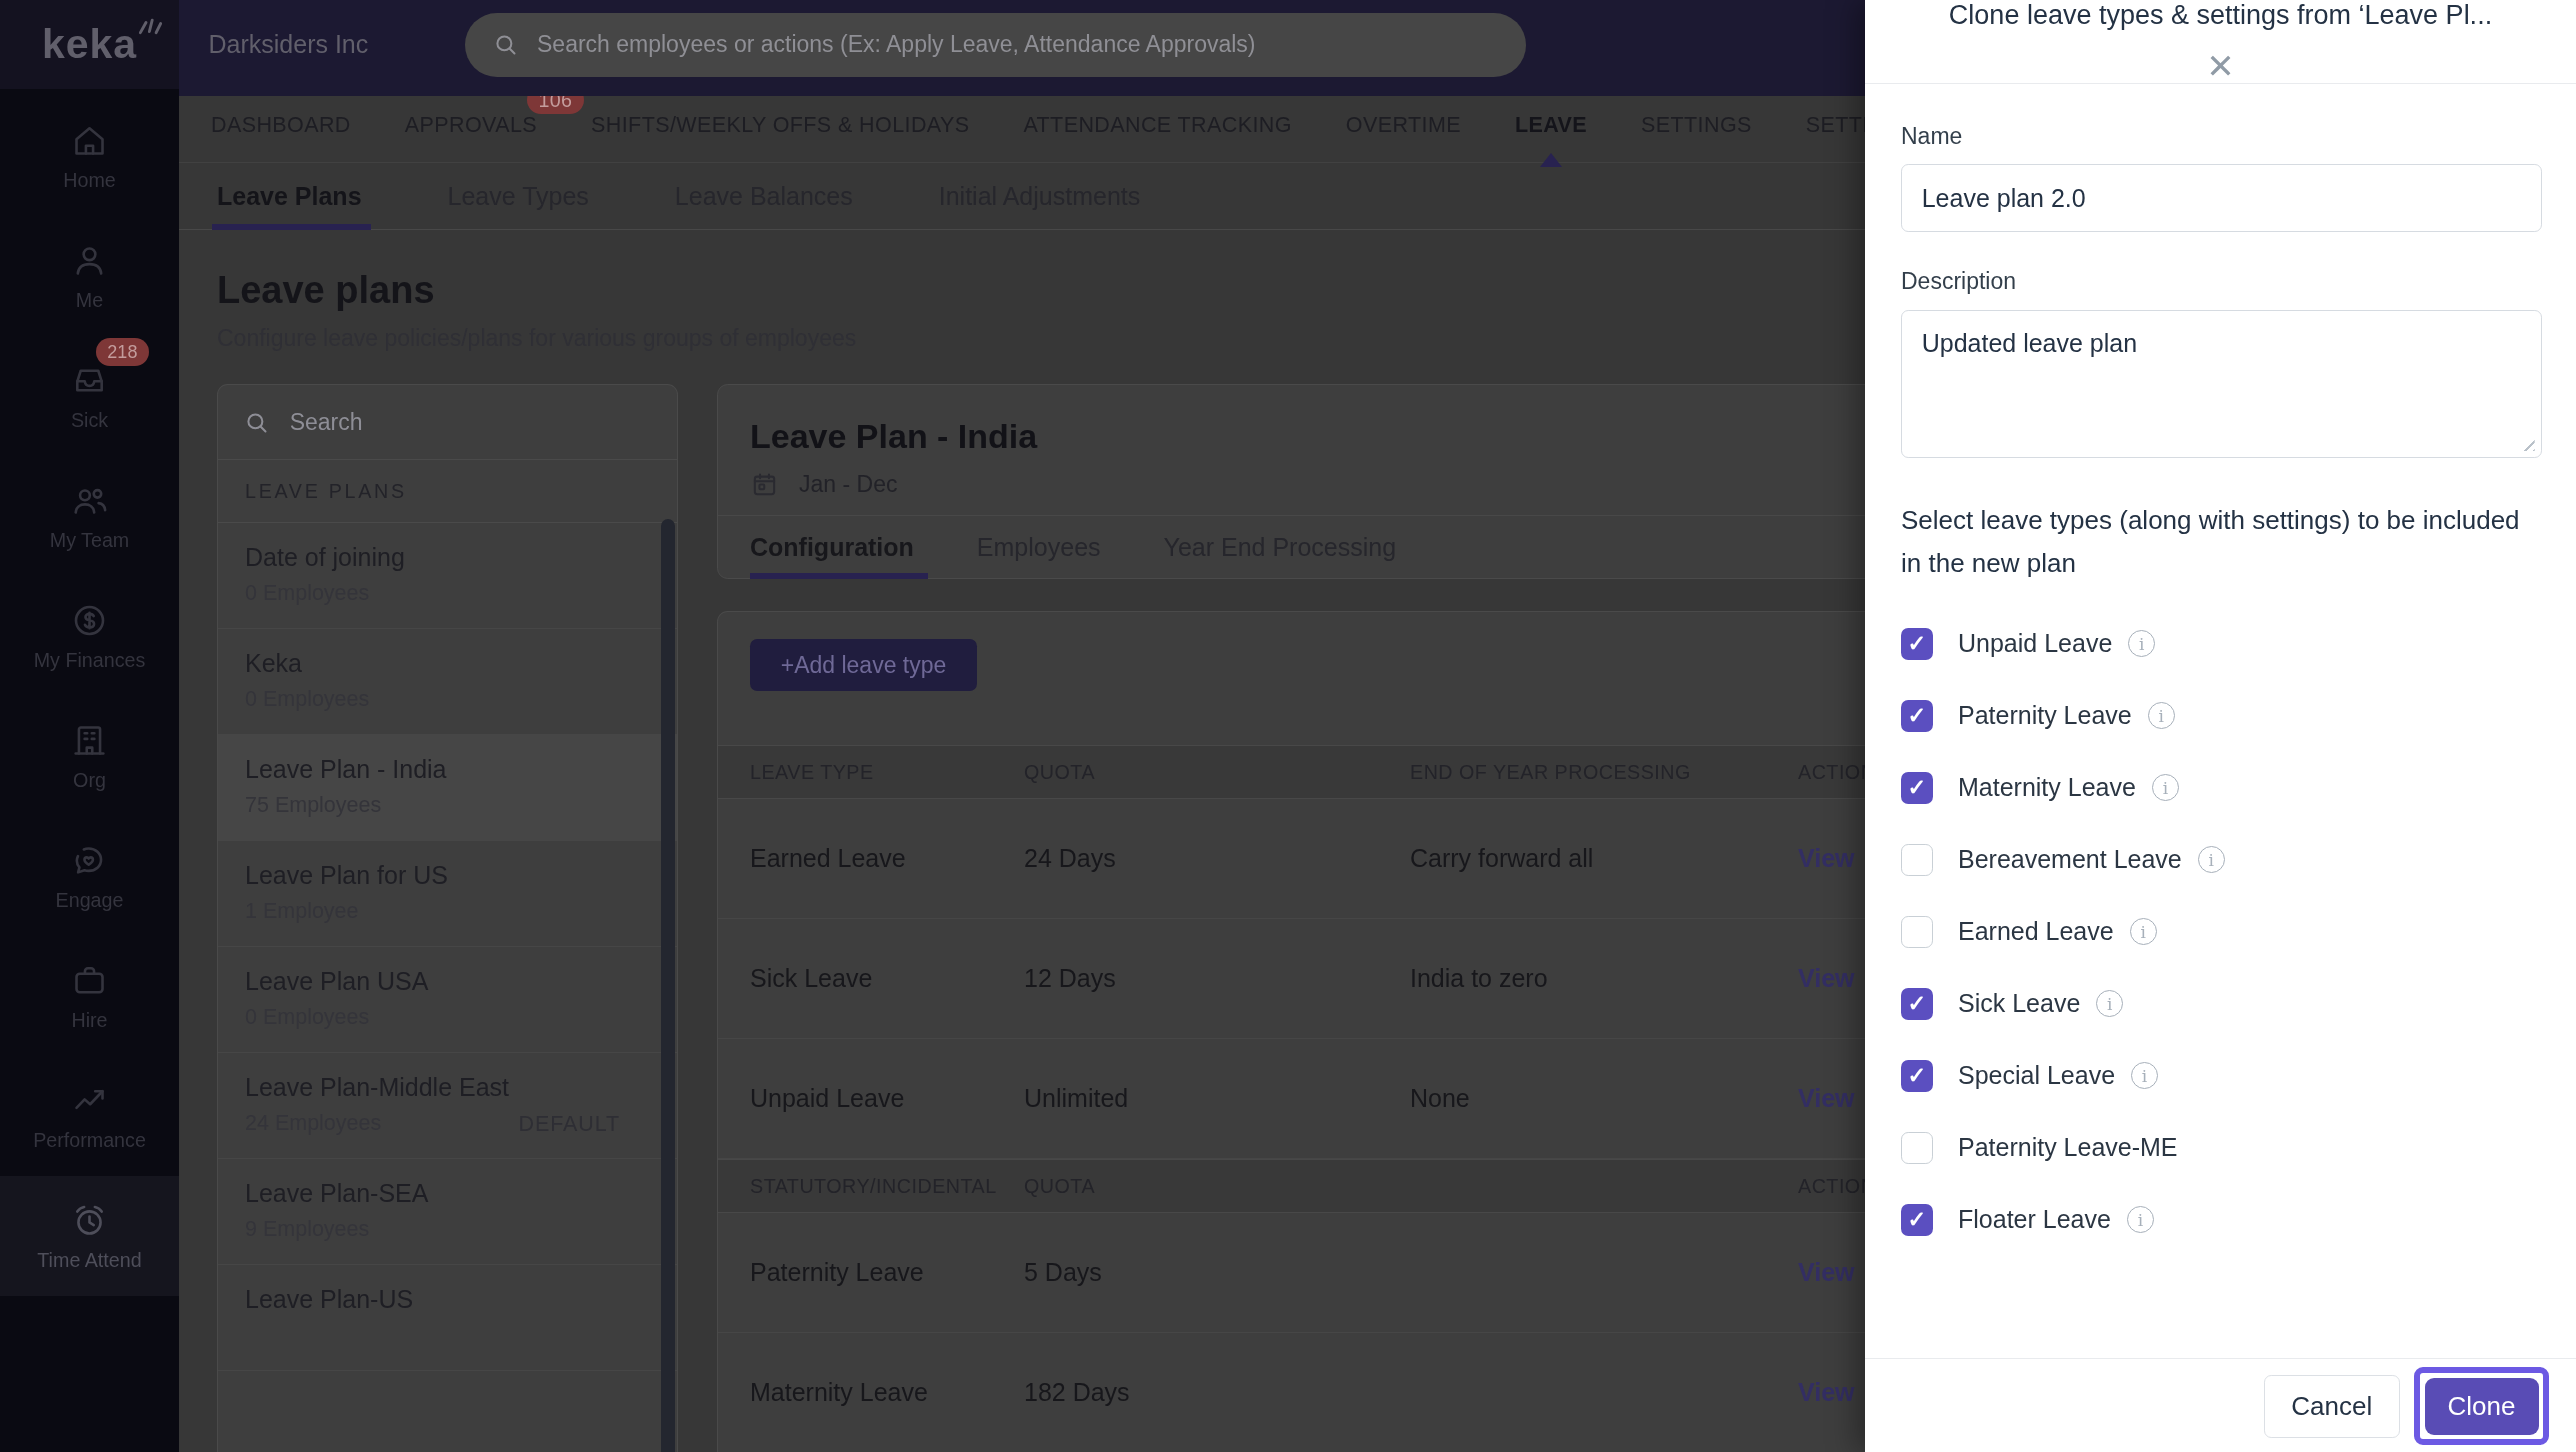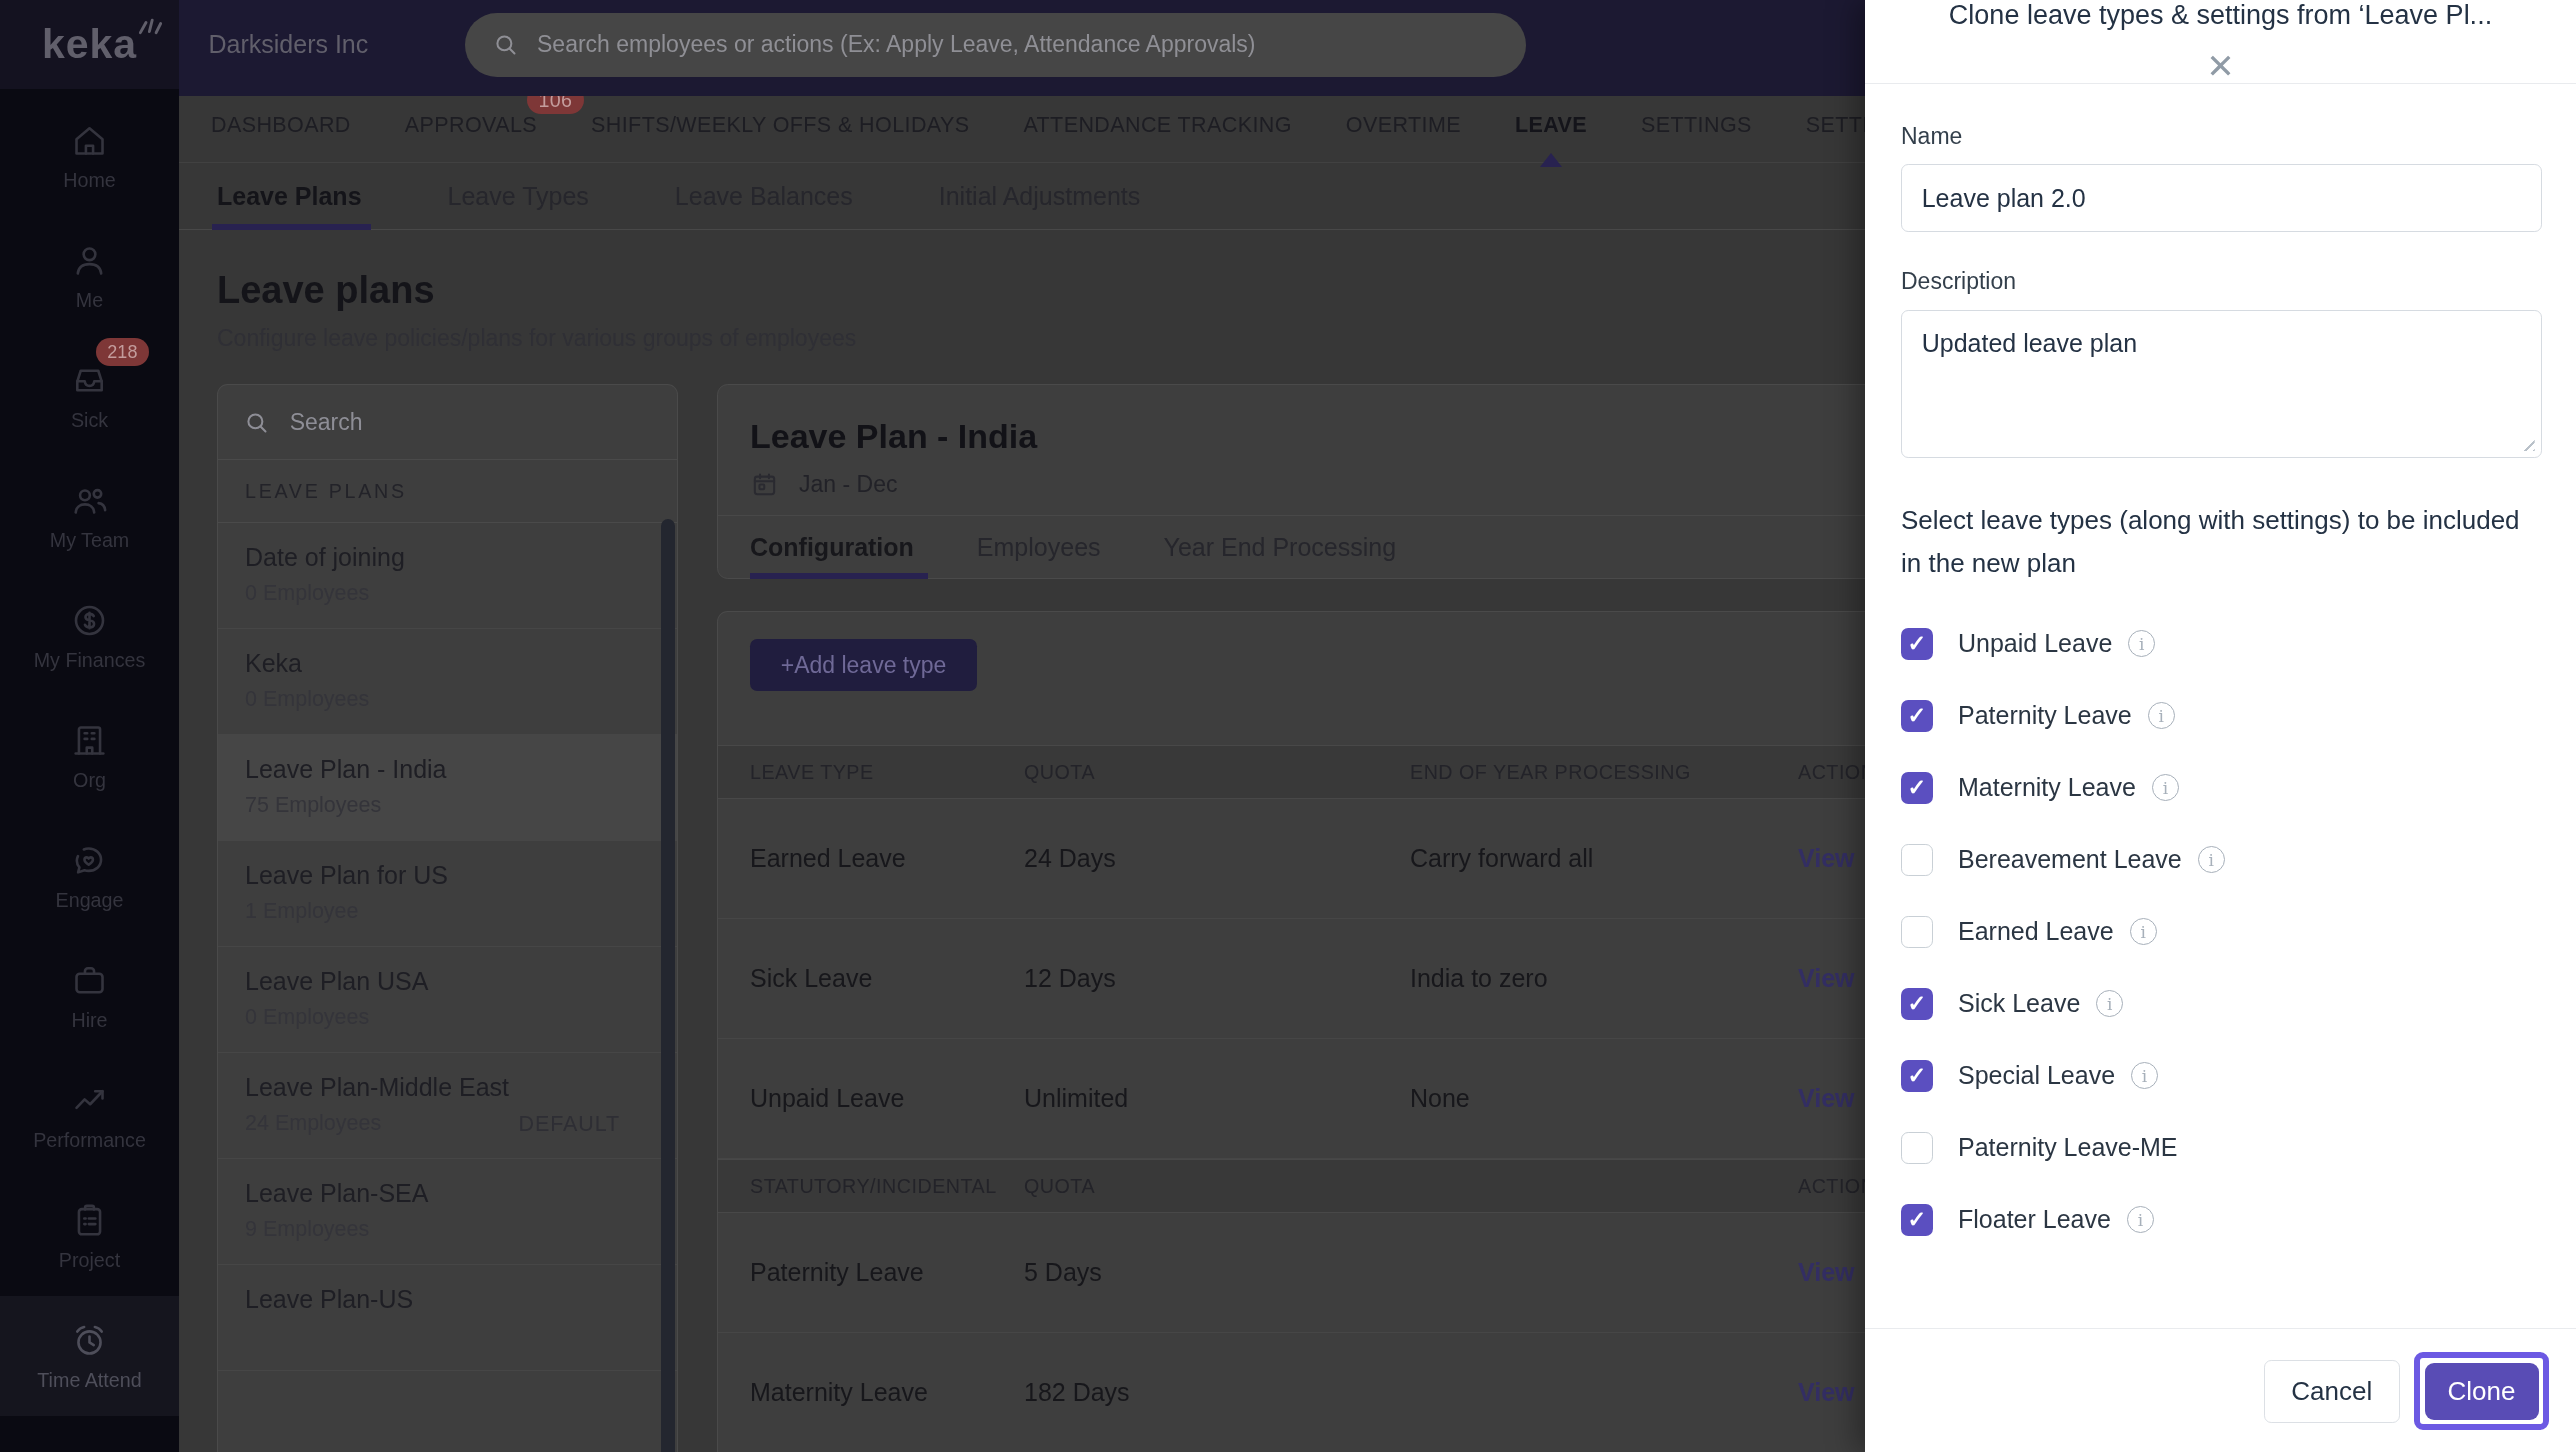--- a/index.html
+++ b/index.html
@@ -109,21 +109,21 @@
   .lt-list { margin-top:23px; }
   .lt-row { height:72px; display:flex; align-items:center; }
   .cb { width:32px; height:32px; border-radius:7.2px; display:flex; align-items:center; justify-content:center;
         cursor:pointer; flex:none; }
   .cb.checked { background:#5B4FC0; color:#FFFFFF; font-size:22.4px; font-weight:700; }
   .cb.un { background:#FFFFFF; border:1.8px solid #C9D0D6; }
   .lt-label { margin-left:25px; font-size:25px; color:#2B3643; }
   .info { margin-left:16px; width:27px; height:27px; border:1.8px solid #A7B0BA; border-radius:50%;
           color:#A7B0BA; font-size:17px; display:flex; align-items:center; justify-content:center;
           font-family:"DejaVu Serif",serif; cursor:pointer; }
-  .m-foot { position:absolute; bottom:0; left:0; right:0; height:125px; border-top:0.9px solid #E9EBEE;
+  .m-foot { position:absolute; bottom:0; left:0; right:0; height:95px; border-top:0.9px solid #E9EBEE;
             display:flex; align-items:center; justify-content:flex-end; padding-right:18px; background:#fff; }
   .btn-cancel { width:136px; height:63px; background:#FFFFFF; border:0.9px solid #DCE0E5; border-radius:7.2px;
                 font-size:26px; color:#243244; cursor:pointer; font-family:"Liberation Sans",sans-serif; }
   .clone-ring { margin-left:14.3px; margin-right:9px; border:6.3px solid #6C59E3; border-radius:9px;
                 padding:4.5px; background:#FFFFFF; }
   .btn-clone { width:114px; height:57px; background:#594CB5; color:#FFFFFF; border:none; border-radius:9px;
                font-size:26px; cursor:pointer; font-family:"Liberation Sans",sans-serif; }
 </style>
 </head>
 <body>
@@ -215,30 +215,20 @@
       </div>
       <div class="sb-item">
         <span class="sb-ic">
           <svg viewBox="0 0 24 24" fill="none" stroke="currentColor" stroke-width="1.6" stroke-linecap="round" stroke-linejoin="round">
             <path d="M4 16.5l5-5.2 3.4 3 7.6-8"></path>
             <path d="M15.5 6.3H20v4.5"></path>
           </svg>
         </span>
         <span class="sb-lbl">Performance</span>
       </div>
-      <div class="sb-item">
-        <span class="sb-ic">
-          <svg viewBox="0 0 24 24" fill="none" stroke="currentColor" stroke-width="1.6" stroke-linecap="round" stroke-linejoin="round">
-            <rect x="5.5" y="5" width="13" height="15.5" rx="1.8"></rect>
-            <path d="M9.3 5.2V4c0-.6.5-1 1-1h3.4c.6 0 1 .4 1 1v1.2"></path>
-            <path d="M8.8 10.8h.8M11.6 10.8h4M8.8 14.2h.8M11.6 14.2h4"></path>
-          </svg>
-        </span>
-        <span class="sb-lbl">Project</span>
-      </div>
       <div class="sb-item active">
         <span class="sb-ic">
           <svg viewBox="0 0 24 24" fill="none" stroke="currentColor" stroke-width="1.6" stroke-linecap="round" stroke-linejoin="round">
             <circle cx="12" cy="13.2" r="6.8"></circle>
             <path d="M12 9.5v3.7l2.6 1.6"></path>
             <path d="M4.5 6.5C5.5 5 7 4 8.7 3.7M19.5 6.5C18.5 5 17 4 15.3 3.7"></path>
           </svg>
         </span>
         <span class="sb-lbl">Time Attend</span>
       </div>

